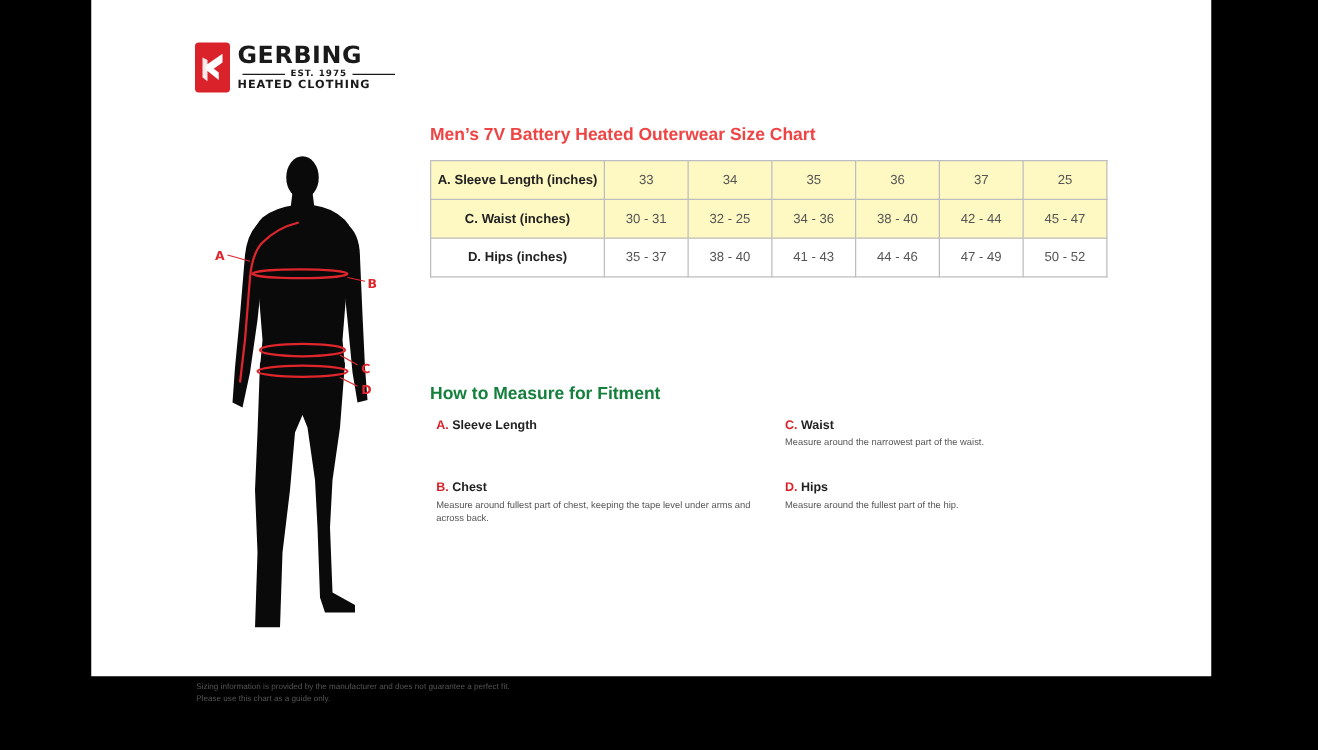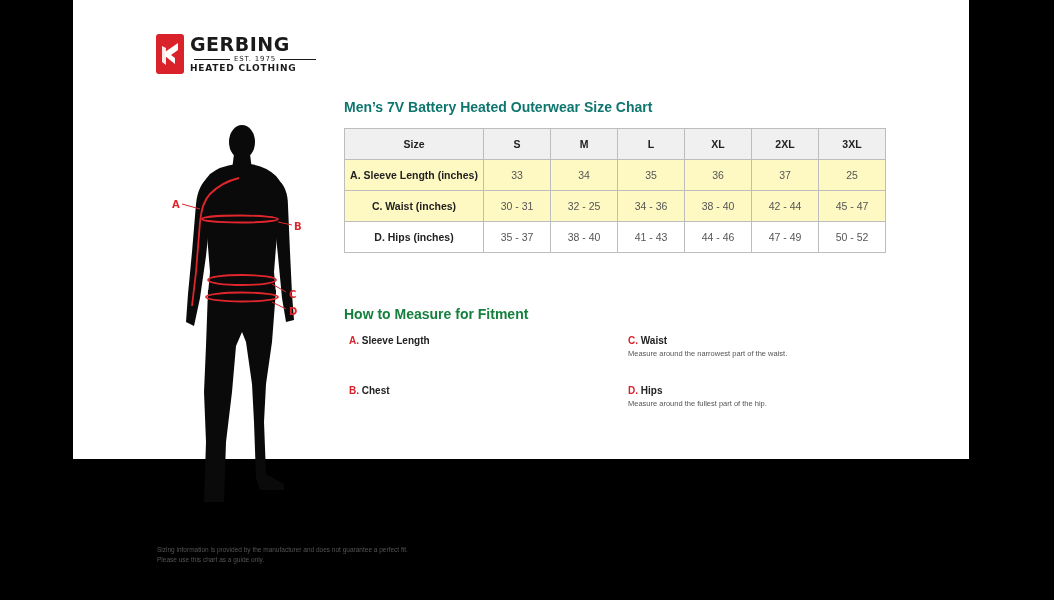--- a/index.html
+++ b/index.html
@@ -1,56 +1,56 @@
 <!DOCTYPE html>
 <html><head>
   <meta charset="utf-8">
   <style>
     * { box-sizing: border-box; margin: 0; padding: 0; }
     html, body { width: 1054px; height: 600px; background: #000; overflow: hidden; }
     body { position: relative; font-family: "Liberation Sans", sans-serif; }
 
     .page {
-      position: absolute; left: 73px; top: 0; width: 896px; height: 459px;
+      position: absolute; left: 73px; top: 0; width: 896px; height: 541px;
       background: #fff;
     }
 
     
     .logo { position: absolute; left: 83px; top: 32px; width: 170px; height: 44px; }
     .logo-mark {
       position: absolute; left: 0; top: 2px; width: 28px; height: 40px;
       background: #d9222a; border-radius: 3px;
     }
     .logo-mark svg { position: absolute; left: 0; top: 0; }
     .logo-word {
       position: absolute; left: 34px; top: 2px;
       font-family: "DejaVu Sans", sans-serif; font-weight: bold;
       font-size: 19px; letter-spacing: 0.5px; color: #1a1a1a; line-height: 20px;
     }
     .logo-est {
       position: absolute; left: 34px; top: 22px; width: 130px; height: 10px;
       display: flex; align-items: center; justify-content: center;
-      font-family: "DejaVu Sans", sans-serif; font-size: 7px; color: #1a1a1a; letter-spacing: 0.8px;
+      font-family: "DejaVu Sans", sans-serif; font-size: 7px; color: #1a1a1a; letter-spacing: 0.8px; font-weight: bold;
     }
     .logo-est::before, .logo-est::after {
       content: ""; flex: 1; height: 1px; background: #1a1a1a; margin: 0 4px;
     }
     .logo-sub {
       position: absolute; left: 34px; top: 31px;
       font-family: "DejaVu Sans", sans-serif; font-weight: bold;
       font-size: 9px; letter-spacing: 0.8px; color: #1a1a1a;
     }
 
     
     .figure { position: absolute; left: 87px; top: 122px; width: 160px; height: 380px; }
 
     
     .chart-title {
       position: absolute; left: 271px; top: 99px;
-      font-size: 14px; font-weight: bold; color: #0f766e;
+      font-size: 14px; font-weight: bold; color: #ef4444;
     }
 
     
     .size-table {
       position: absolute; left: 271px; top: 128px;
       border-collapse: collapse; table-layout: fixed;
       font-size: 10.5px; color: #222;
     }
     .size-table td, .size-table th {
       border: 1.5px solid #bdbdbd; height: 31px; text-align: center; vertical-align: middle;
@@ -140,29 +140,20 @@
     <colgroup>
       <col class="col-head">
         <col class="col-size">
         <col class="col-size">
         <col class="col-size">
         <col class="col-size">
         <col class="col-size">
         <col class="col-size">
     </colgroup>
     <tbody>
-        <tr>
-      <th>Size</th>
-      <th>S</th>
-      <th>M</th>
-      <th>L</th>
-      <th>XL</th>
-      <th>2XL</th>
-      <th>3XL</th>
-    </tr>
     <tr class="shade">
       <td class="rowhead">A. Sleeve Length (inches)</td>
       <td>33</td>
       <td>34</td>
       <td>35</td>
       <td>36</td>
       <td>37</td>
       <td>25</td>
     </tr>
     <tr class="shade">
@@ -186,20 +177,21 @@
   </tbody>
     </table>
 
   <div class="measure-title">How to Measure for Fitment</div>
 
   <div class="measure-item" style="left:276px; top:334px;">
     <div class="mi-head"><span class="mi-letter">A.</span> <span>Sleeve Length</span></div>
   </div>
   <div class="measure-item" style="left:276px; top:384px;">
     <div class="mi-head"><span class="mi-letter">B.</span> <span>Chest</span></div>
+    <div class="mi-desc">Measure around fullest part of chest, keeping the tape level under arms and across back.</div>
   </div>
   <div class="measure-item" style="left:555px; top:334px;">
     <div class="mi-head"><span class="mi-letter">C.</span> <span>Waist</span></div>
     <div class="mi-desc">Measure around the narrowest part of the waist.</div>
   </div>
   <div class="measure-item" style="left:555px; top:384px;">
     <div class="mi-head"><span class="mi-letter">D.</span> <span>Hips</span></div>
     <div class="mi-desc">Measure around the fullest part of the hip.</div>
   </div>
 

